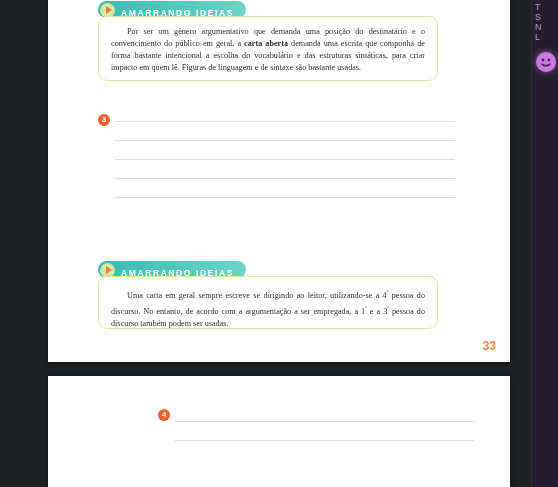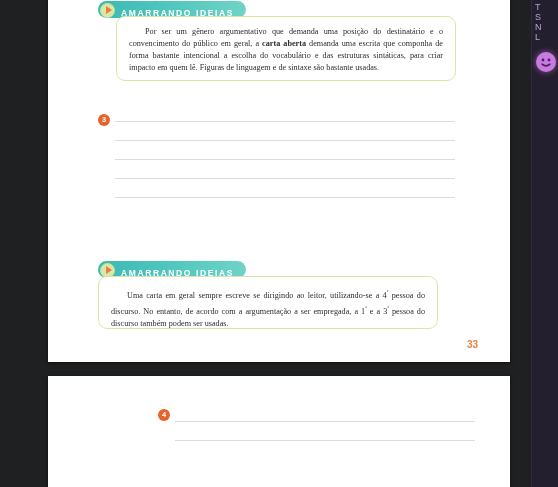--- a/index.html
+++ b/index.html
@@ -164,23 +164,23 @@
   .rule {
     height: 1px;
     background: #dcdcdc;
     margin-bottom: 18px;
   }
   .rule:last-child { margin-bottom: 0; }
 
   
   .page-number {
     position: absolute;
-    right: 32px;
+    right: 14px;
     font-family: "Liberation Sans", sans-serif;
-    font-size: 10px;
+    font-size: 12px;
     font-weight: bold;
     color: #e8833f;
   }
 </style>
 </head>
 <body>
 
 <div class="viewer">
 
   <div class="page page-1">
@@ -188,21 +188,21 @@
 
       <div style="position:absolute; left:50px; top:36px;">
         <div class="badge">
           <span class="badge-icon">
             <span class="tri"></span>
           </span>
           <span class="badge-label">AMARRANDO IDEIAS</span>
         </div>
       </div>
 
-      <div class="content-box" style="position:absolute; left:50px; top:52px; width:340px; height:65px;margin-left:18px;">
+      <div class="content-box" style="position:absolute; left:50px; top:52px; width:340px; height:65px;">
         <p>
           <span>Por ser um gênero argumentativo que demanda uma posição do destinatário e o convencimento do público em geral, a </span><b>carta aberta</b><span> demanda uma escrita que componha de forma bastante intencional a escolha do vocabulário e das estruturas sintáticas, para criar impacto em quem lê. Figuras de linguagem e de sintaxe são bastante usadas.</span>
         </p>
       </div>
 
       <div class="question" style="position:absolute; left:50px; top:150px; width:340px;">
         <span class="q-num">3</span>
         <div class="rules">
           <div class="rule"></div>
           <div class="rule"></div>

